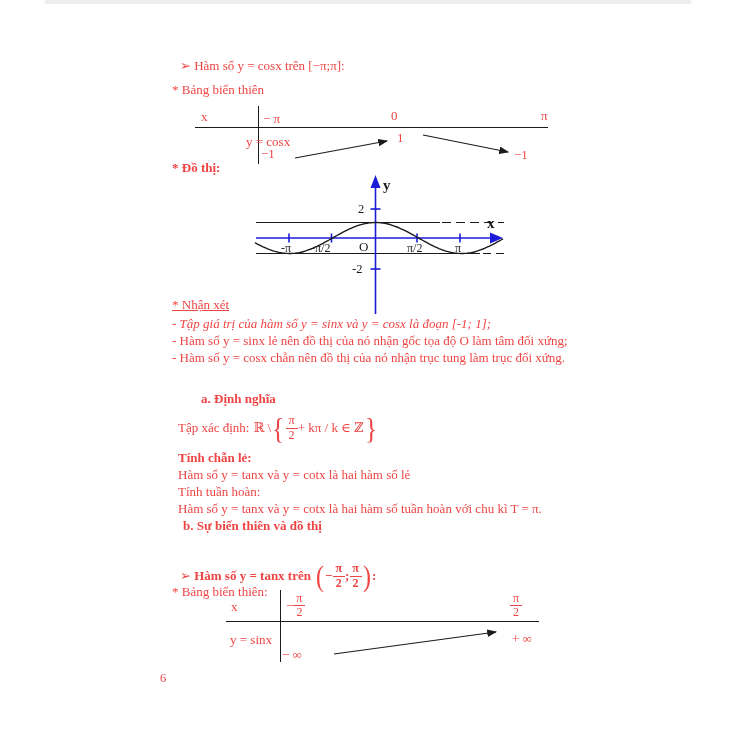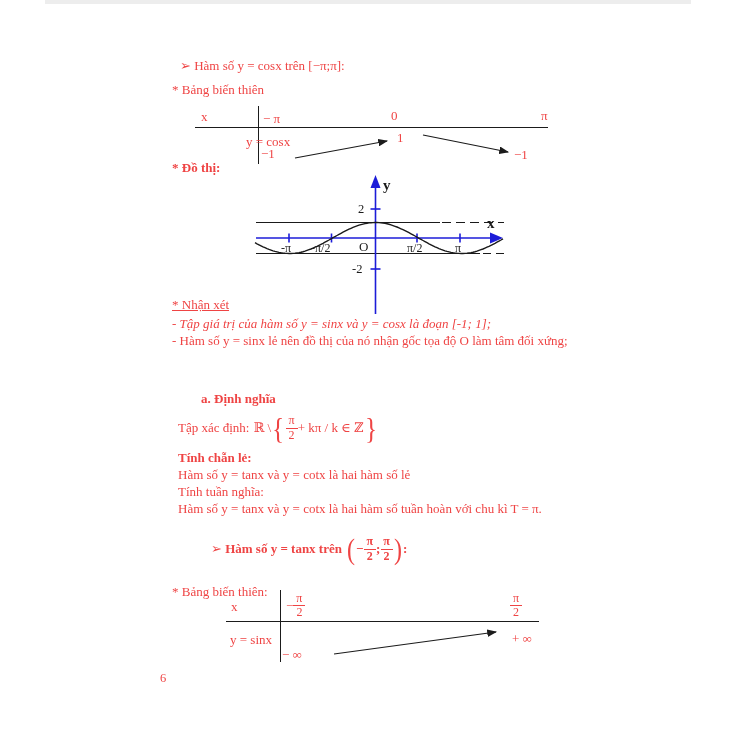--- a/index.html
+++ b/index.html
@@ -89,42 +89,44 @@
     <text x="31" y="80" font-size="12" fill="#1b1b1b">-π</text>
     <text x="61" y="80" font-size="12" fill="#1b1b1b">-π/2</text>
     <text x="109" y="79" font-size="13" fill="#1b1b1b">O</text>
     <text x="157" y="80" font-size="12" fill="#1b1b1b">π/2</text>
     <text x="205" y="80" font-size="12" fill="#1b1b1b">π</text>
   </svg>
 
   <div class="abs" style="left:172px;top:297px;text-decoration:underline;">* Nhận xét</div>
   <div class="abs" style="left:172px;top:316px;font-style:italic;">- Tập giá trị của hàm số y = sinx và y = cosx là đoạn [-1; 1];</div>
   <div class="abs" style="left:172px;top:333px;">- Hàm số y = sinx lẻ nên đồ thị của nó nhận gốc tọa độ O làm tâm đối xứng;</div>
+  <div class="abs" style="left:172px;top:350px;">- Hàm số y = cosx chẵn nên đồ thị của nó nhận trục tung làm trục đối xứng.</div>
 
   <div class="abs bold" style="left:201px;top:391px;">a. Định nghĩa</div>
 
   <div class="abs formula" style="left:178px;top:409px;height:38px;">
     <span>Tập xác định:</span>
     <span class="gap-s"></span>
     <span>ℝ \</span>
     <span class="delim">{</span>
     <span class="frac">
       <span class="num">π</span>
       <span class="den">2</span>
     </span>
     <span>+ kπ / k ∈ ℤ</span>
     <span class="delim">}</span>
   </div>
 
   <div class="abs" style="left:178px;top:450px;font-weight:bold;">Tính chẵn lẻ:</div>
   <div class="abs" style="left:178px;top:467px;">Hàm số y = tanx và y = cotx là hai hàm số lẻ</div>
-  <div class="abs" style="left:178px;top:484px;">Tính tuần nghĩa:</div>
+  <div class="abs" style="left:178px;top:484px;">Tính tuần hoàn:</div>
   <div class="abs" style="left:178px;top:501px;">Hàm số y = tanx và y = cotx là hai hàm số tuần hoàn với chu kì T = π.</div>
+  <div class="abs bold" style="left:183px;top:518px;">b. Sự biến thiên và đồ thị</div>
 
-  <div class="abs formula bold" style="left:180px;top:532px;height:34px;margin-left:31px;">
+  <div class="abs formula bold" style="left:180px;top:559px;height:34px;">
     <span>➢ Hàm số y = tanx trên</span>
     <span class="gap-s"></span>
     <span class="paren">(</span>
     <span>−</span>
     <span class="frac">
       <span class="num">π</span>
       <span class="den">2</span>
     </span>
     <span>;</span>
     <span class="frac">

